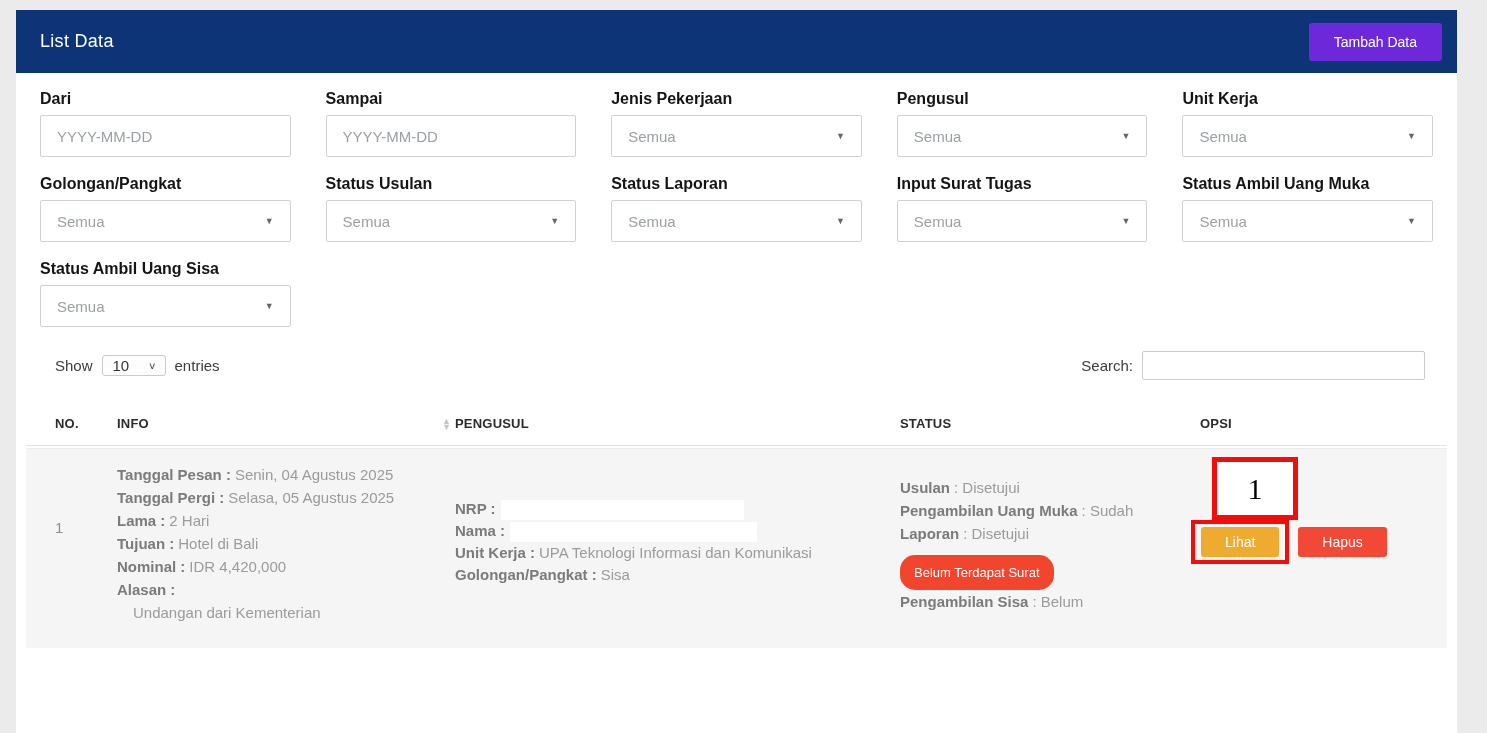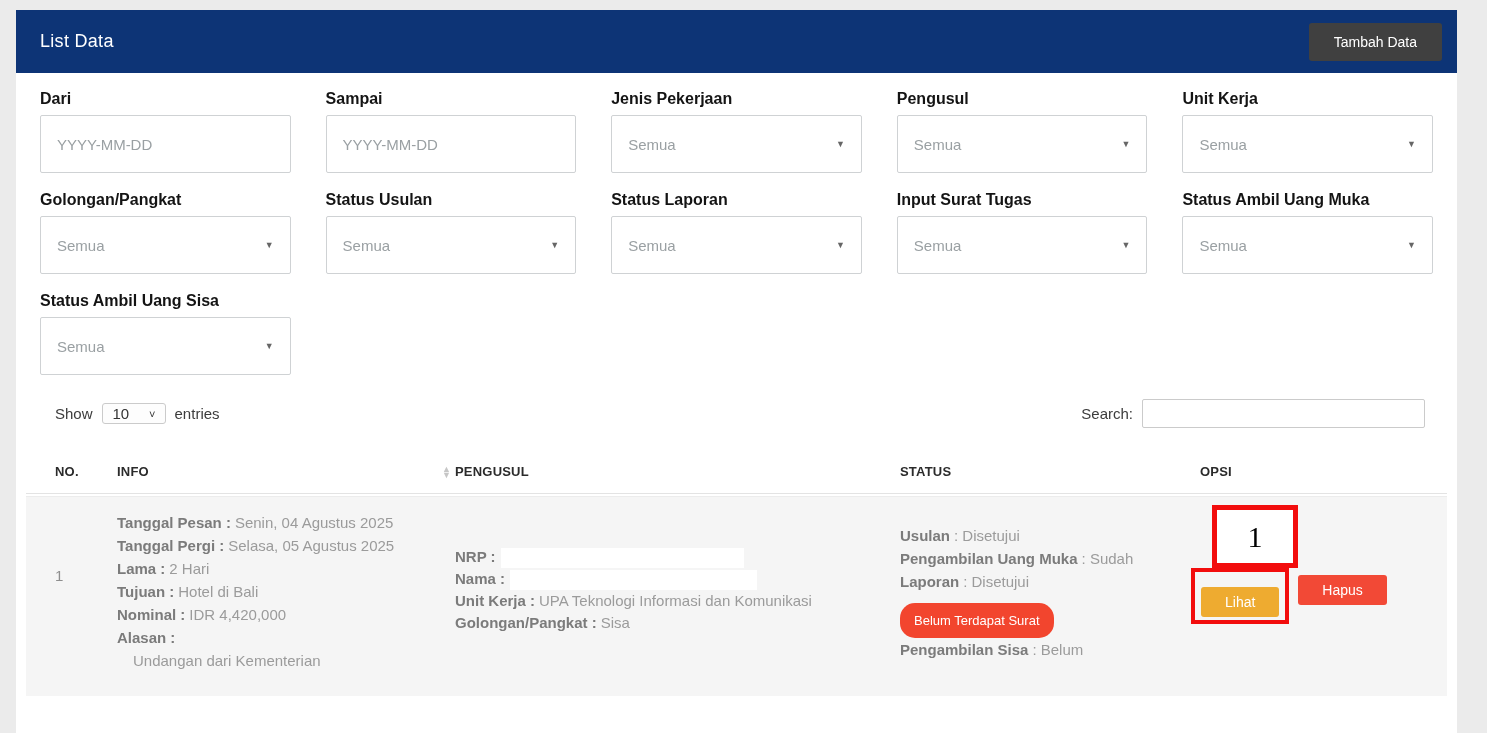--- a/index.html
+++ b/index.html
@@ -17,36 +17,36 @@
     overflow:hidden;
   }
   
   .card-header {
     height:63px; background:#0d3476;
     display:flex; align-items:center; justify-content:space-between;
     padding:0 15px 0 24px;
   }
   .card-title { color:#ffffff; font-size:18px; font-weight:500; letter-spacing:.3px; }
   .btn-add {
-    background:#404040; color:#fff; border:none; border-radius:3px;
+    background:#6d28d9; color:#fff; border:none; border-radius:3px;
     font-size:14px; padding:11px 25px; cursor:pointer;
     font-family:"Liberation Sans", sans-serif;
   }
   
   .filters {
     padding:16px 24px 0 24px;
     display:grid; grid-template-columns:repeat(5,1fr);
     column-gap:35px; row-gap:17px;
   }
   .field-label {
     display:block; font-size:16px; font-weight:bold; color:#141414;
     margin-bottom:7px; line-height:19px;
   }
   .control {
-    position:relative; height:58px; width:100%;
+    position:relative; height:42px; width:100%;
     border:1px solid #cfd2d4; border-radius:2px; background:#fff;
     display:flex; align-items:center; padding:0 16px;
     color:#9aa0a3; font-size:15px;
   }
   input.control {
     display:block; line-height:40px; outline:none;
     font-family:"Liberation Sans", sans-serif;
   }
   input.control::placeholder { color:#9aa0a3; opacity:1; }
   .caret {
@@ -103,21 +103,21 @@
   .mark-box {
     width:86px; height:63px; margin-left:12px;
     border:5px solid #f20d0d; background:#ffffff;
     display:flex; align-items:center; justify-content:center;
     font-family:"Liberation Serif", serif; font-size:30px; color:#000;
   }
   .action-row { display:flex; align-items:flex-start; margin-left:-9px; }
   .lihat-outline { border:4px solid #f20d0d; padding:3px 6px; background:transparent; }
   .btn {
     border:none; border-radius:3px; color:#fff; font-size:14px;
-    padding:7px 24px; cursor:pointer; font-family:"Liberation Sans", sans-serif;margin-top:12px;
+    padding:7px 24px; cursor:pointer; font-family:"Liberation Sans", sans-serif;
   }
   .btn-lihat { background:#eeab30; }
   .btn-hapus { background:#f24936; margin-left:9px; margin-top:7px; }
 </style>
 </head>
 <body>
 
 <div class="card">
 
   <div class="card-header">

